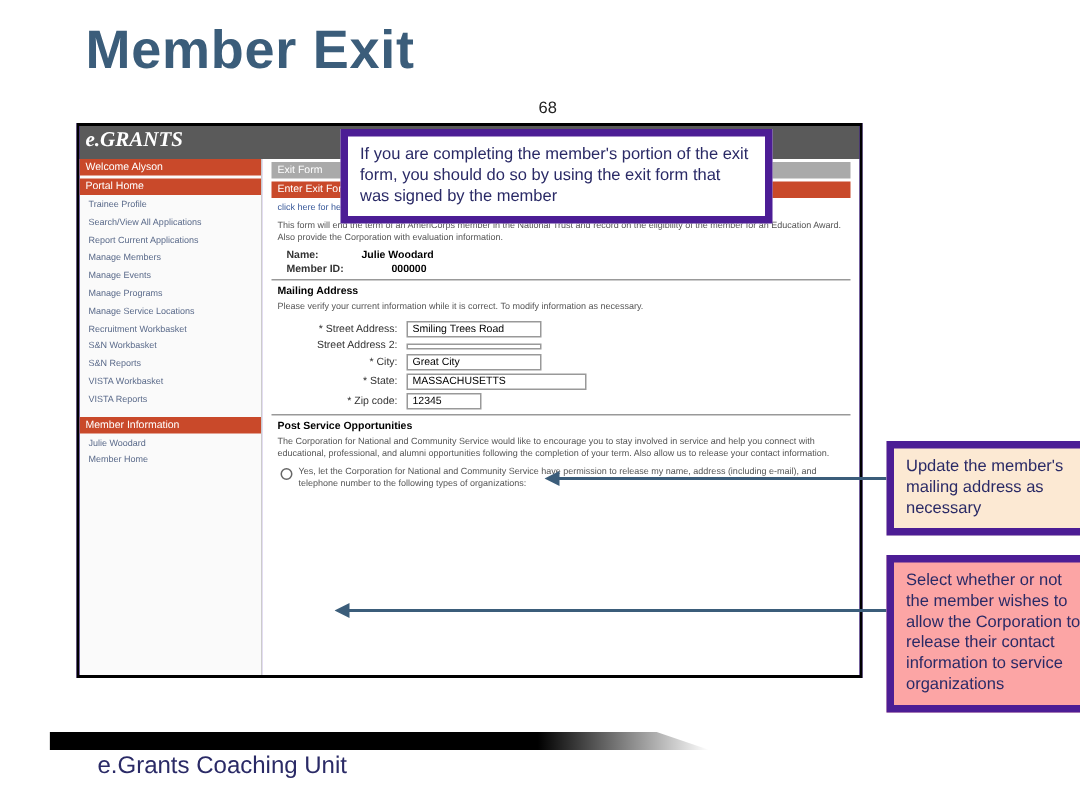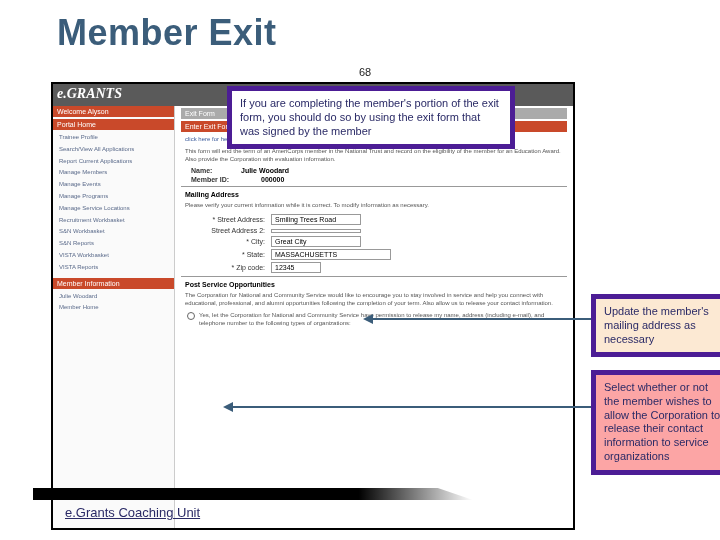--- a/index.html
+++ b/index.html
@@ -31,21 +31,21 @@
     left: 326px;
     font-size: 11px;
     color: #222;
     z-index: 30;
   }
   .screenshot {
     position: absolute;
     top: 82px;
     left: 18px;
     width: 524px;
-    height: 448px;
+    height: 370px;
     border: 2px solid #000;
     background: #8b5cf6;
     overflow: hidden;
     font-size: 8px;
   }
   .ss-header {
     height: 22px;
     background: #5a5a5a;
     position: relative;
   }
@@ -165,23 +165,22 @@
     background: #fca5a5;
   }
   .arrow {
     position: absolute;
     z-index: 19;
   }
   .footer-unit {
     position: absolute;
     bottom: 20px;
     left: 32px;
-    font-size: 13px;
+    font-size: 16px;
     color: #2a2a66;
-    text-decoration: underline;
   }
   .footer-accent {
     position: absolute;
     bottom: 40px;
     left: 0;
     width: 440px;
     height: 12px;
     background: linear-gradient(90deg, #000 0%, #000 74%, rgba(0,0,0,0) 100%);
     clip-path: polygon(0 0, 92% 0, 100% 100%, 0 100%);
     z-index: 1;

